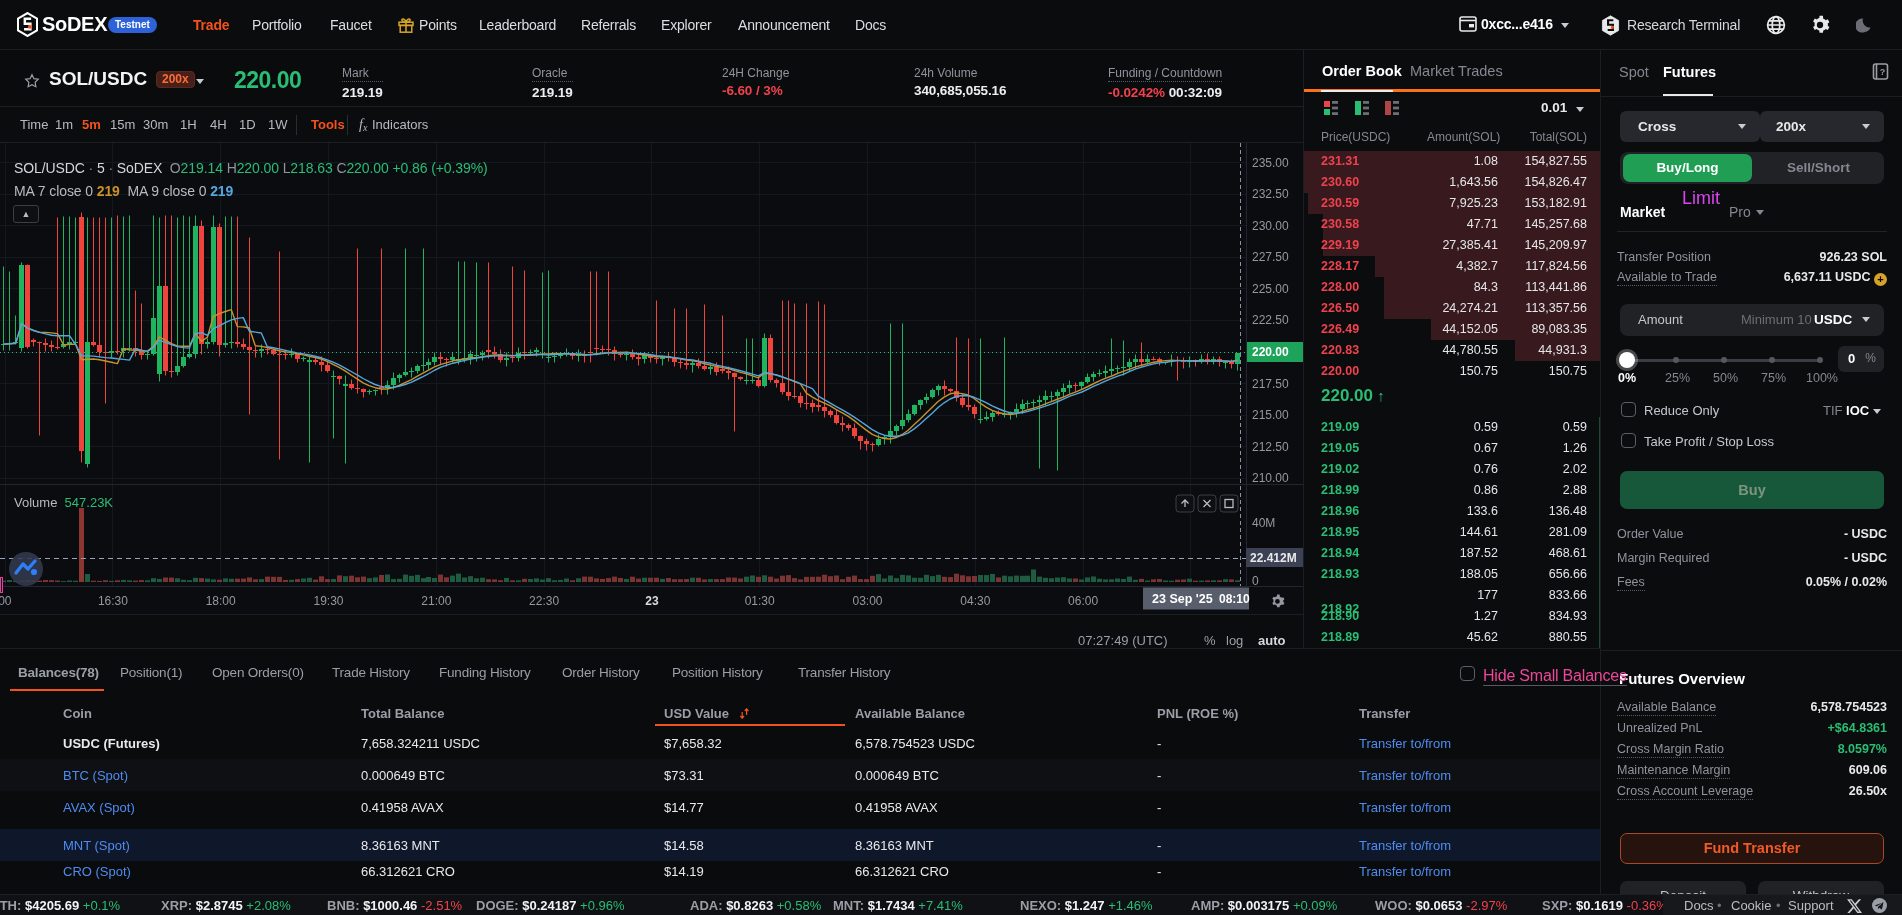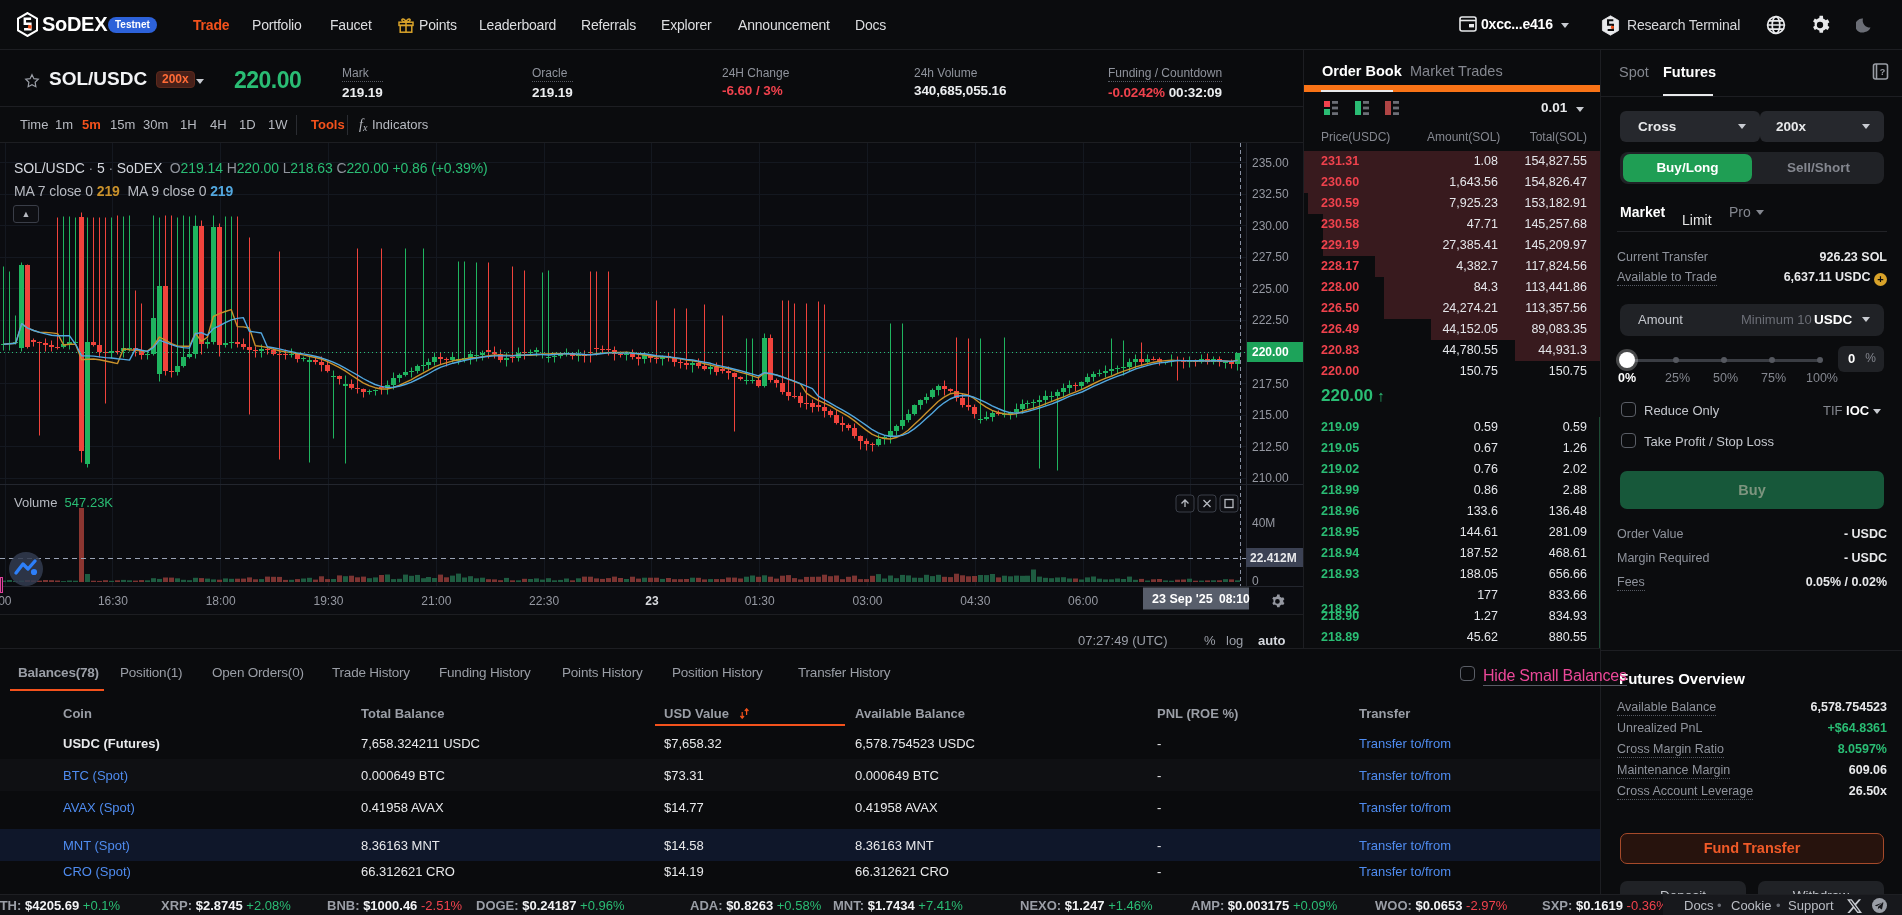--- a/index.html
+++ b/index.html
@@ -41,21 +41,21 @@
 
 #chart { position:absolute; top:143px; left:0; width:1303px; height:505px; background:#0b0c10; }
 #legend1 { position:absolute; left:14px; top:160px; font-size:14px; color:#d3d6dd; letter-spacing:-0.1px; }
 #legend2 { position:absolute; left:14px; top:183px; font-size:14px; color:#b7bac1; letter-spacing:-0.1px; }
 #collapsebtn { position:absolute; left:13px; top:205px; width:26px; height:18px; border:1px solid #3a3e48; border-radius:3px; color:#b7bac1; font-size:9px; text-align:center; line-height:16px; background:#0e0f13; }
 #vollegend { position:absolute; left:14px; top:495px; font-size:13px; color:#b7bac1; }
 #cbottom { position:absolute; top:615px; left:0; width:1303px; height:33px; background:#0b0c0e; font-size:13px; color:#9b9fa8; }
 
 
 #ob { position:absolute; top:50px; left:1303px; width:297px; height:598px; background:#0b0c0e; border-left:1px solid #1d1e22; }
-#ob .tabs { position:absolute; top:0; left:0; width:297px; height:42px; border-bottom:7px solid #f97316; }
+#ob .tabs { position:absolute; top:0; left:0; width:297px; height:42px; border-bottom:3px solid #f97316; }
 #ob .t1 { position:absolute; left:18px; top:13px; font-size:14.5px; font-weight:bold; color:#fff; }
 #ob .t2 { position:absolute; left:106px; top:13px; font-size:14.5px; color:#84878f; }
 #ob .tu { position:absolute; left:17px; top:40px; width:72px; height:2px; background:#e9eaec; }
 .obrow { position:absolute; width:297px; height:21px; font-size:12.5px; }
 .obrow .c1 { position:absolute; left:17px; top:3px; }
 .obrow .c2 { position:absolute; right:103px; top:3px; color:#e4e6ea; }
 .obrow .c3 { position:absolute; right:14px; top:3px; color:#e4e6ea; }
 .depth { position:absolute; right:0; top:0; height:21px; }
 #obmid { position:absolute; left:17px; top:336px; font-size:17px; font-weight:bold; color:#2abd74; }
 .obhead { position:absolute; top:80px; width:297px; font-size:12px; color:#84878f; }
@@ -874,25 +874,25 @@
           <path d="M4.5 1 v15" stroke="#9a9ea6" stroke-width="1.6"></path>
           <text x="10.5" y="11.5" font-size="9" fill="#9a9ea6" text-anchor="middle" font-weight="bold">?</text>
         </svg>
     </div>
     <div class="dd" style="left:19px;top:61px;width:140px;"><span style="margin-left:18px;">Cross</span><span class="caret" style="position:absolute;right:14px;top:13px;"></span></div>
     <div class="dd" style="left:159px;top:61px;width:124px;"><span style="margin-left:16px;">200x</span><span class="caret" style="position:absolute;right:14px;top:13px;"></span></div>
     <div class="abs" style="left:19px;top:102px;width:264px;height:32px;background:#202226;border-radius:8px;"></div>
     <div class="abs" style="left:22px;top:104px;width:129px;height:28px;background:#1f9e54;border-radius:7px;text-align:center;line-height:28px;font-size:13.5px;font-weight:bold;color:#fff;">Buy/Long</div>
     <div class="abs" style="left:186px;top:110px;font-size:13.5px;font-weight:bold;color:#84878f;">Sell/Short</div>
     <div class="abs" style="left:19px;top:154px;font-size:14px;font-weight:bold;color:#fff;">Market</div>
-    <div class="abs" style="left:81px;top:162px;font-size:14px;color:#e5e5e5;">Limit</div>
+    <div class="abs" style="left:81px;top:138px;font-size:18px;color:#d946ef;">Limit</div>
     <div class="abs" style="left:128px;top:154px;font-size:14px;color:#84878f;">Pro</div>
     <div class="caret abs" style="left:155px;top:160px;border-top-color:#84878f;"></div>
     <div class="abs" style="left:16px;top:181px;width:270px;height:1px;background:#222327;"></div>
-    <div class="rrow" style="top:200px;"><span class="gray">Current Transfer</span><span class="r white" style="font-weight:600;">926.23 SOL</span></div>
+    <div class="rrow" style="top:200px;"><span class="gray">Transfer Position</span><span class="r white" style="font-weight:600;">926.23 SOL</span></div>
     <div class="rrow" style="top:220px;"><span class="gray dotted">Available to Trade</span><span class="r white" style="font-weight:600;">6,637.11 USDC <span style="display:inline-block;width:13px;height:13px;border-radius:7px;background:#d9a32a;color:#0b0c0e;font-size:11px;font-weight:bold;text-align:center;line-height:13px;vertical-align:-2px;">+</span></span></div>
     <div class="abs" style="left:19px;top:254px;width:264px;height:32px;background:#202226;border-radius:8px;">
       <span class="abs" style="left:18px;top:8px;font-size:13px;color:#c4c7cd;">Amount</span>
       <span class="abs" style="left:121px;top:8px;font-size:13px;color:#6b6e76;">Minimum 10</span>
       <span class="abs" style="left:194px;top:8px;font-size:13.5px;font-weight:600;color:#fff;">USDC</span>
       <span class="caret abs" style="right:14px;top:13px;"></span>
     </div>
 
     <div class="abs" style="left:26px;top:309px;width:193px;height:3px;background:#3a3d43;border-radius:2px;"></div>
     <div class="abs" style="left:72px;top:307px;width:6px;height:6px;border-radius:3px;background:#55585f;"></div>
@@ -931,21 +931,21 @@
     <div class="abs" style="left:157px;top:831px;width:126px;height:30px;background:#202226;border-radius:7px;text-align:center;line-height:30px;font-size:13.5px;color:#c4c7cd;">Withdraw</div>
   </div>
 
   <div id="bp">
     <div class="bptab orange" style="left:18px;font-weight:bold;">Balances(78)</div>
     <div class="abs" style="left:10px;top:40px;width:94px;height:2px;background:#f4521c;"></div>
     <div class="bptab" style="left:120px;">Position(1)</div>
     <div class="bptab" style="left:212px;">Open Orders(0)</div>
     <div class="bptab" style="left:332px;">Trade History</div>
     <div class="bptab" style="left:439px;">Funding History</div>
-    <div class="bptab" style="left:562px;">Points History</div>
+    <div class="bptab" style="left:562px;">Order History</div>
     <div class="bptab" style="left:672px;">Position History</div>
     <div class="bptab" style="left:798px;">Transfer History</div>
     <div class="chk" style="left:1460px;top:17px;border-radius:4px;"></div>
     <div class="abs" style="left:1483px;top:18px;font-size:16px;letter-spacing:-0.2px;color:#ec4899;border-bottom:1px solid #565a63;white-space:nowrap;text-align:center;">Hide Small Balances</div>
 
     <div class="bhead" style="left:63px;">Coin</div>
     <div class="bhead" style="left:361px;">Total Balance</div>
     <div class="bhead orange" style="left:664px;">USD Value</div>
     <svg class="abs" style="left:740px;top:59px;" width="9" height="11" viewBox="0 0 9 11">
         <path d="M2.2 4 L2.2 10 M0.4 8 L2.2 10.2 L4 8" stroke="#f4521c" stroke-width="1.2" fill="none"></path>

